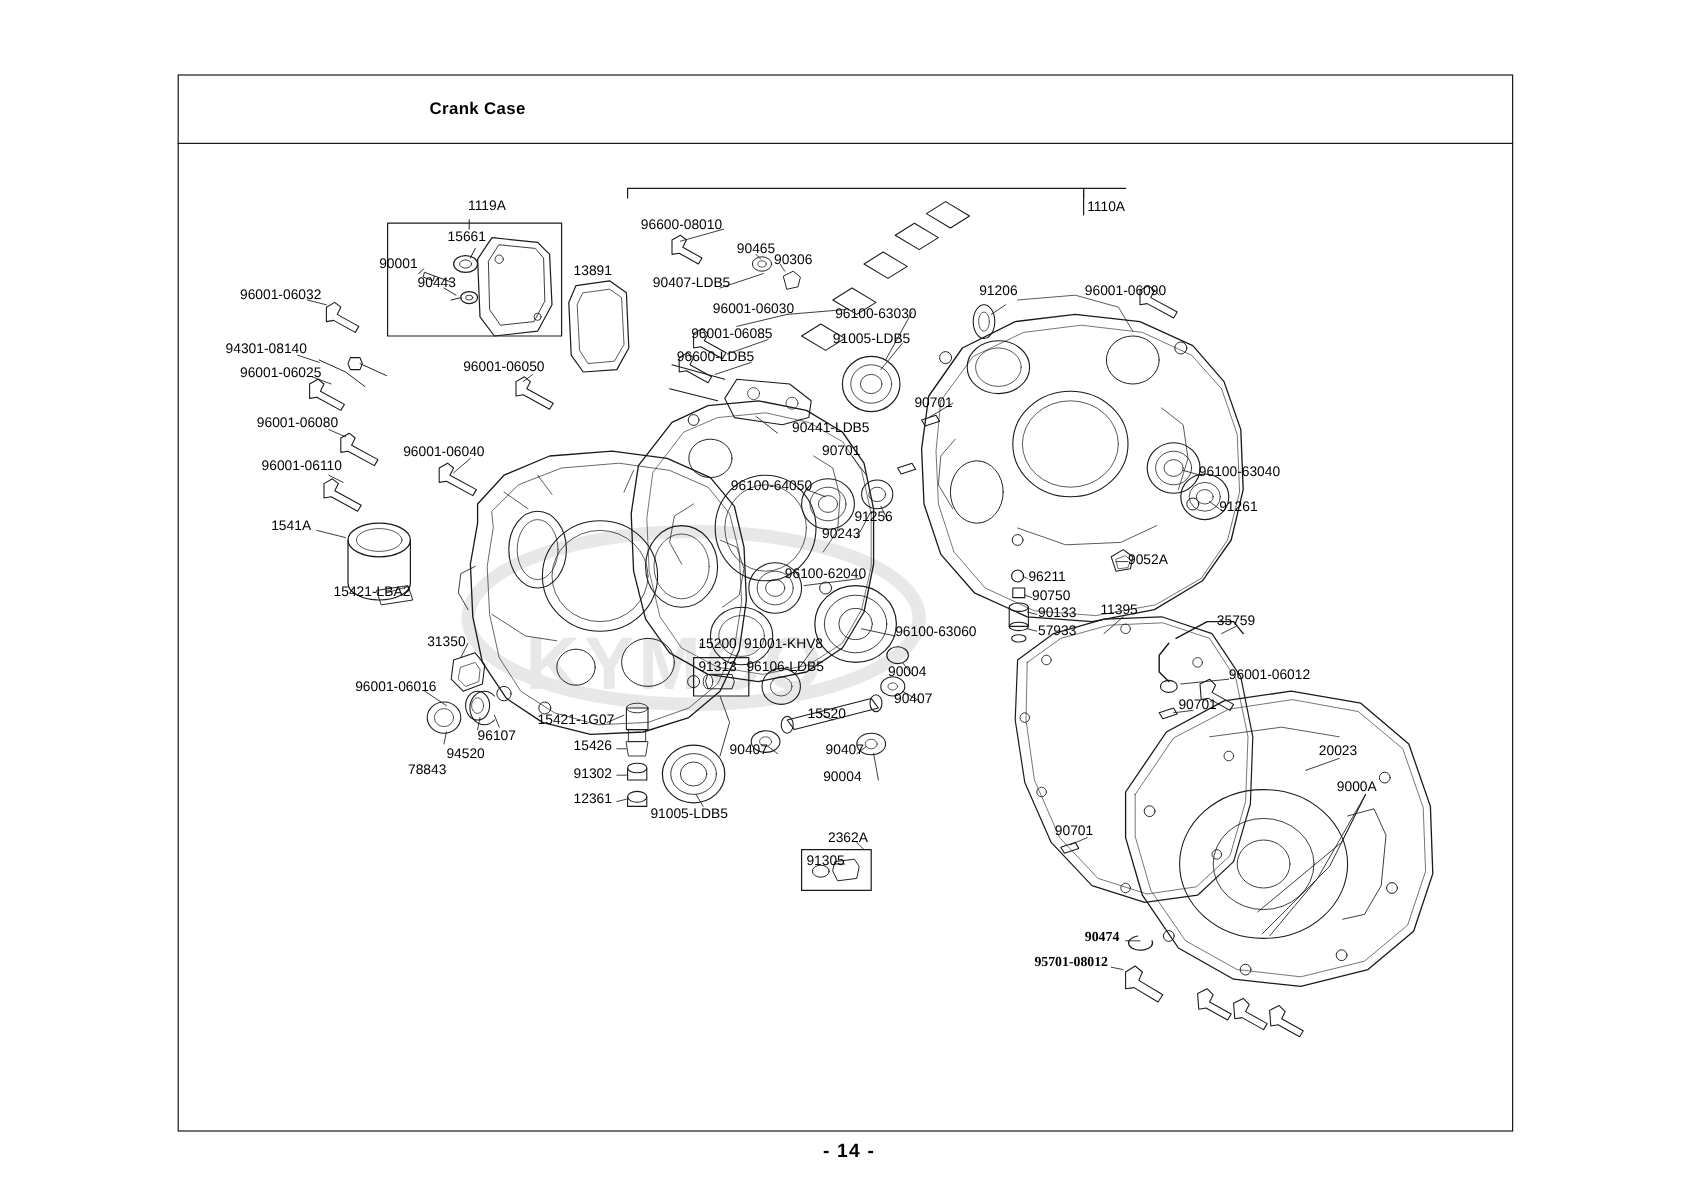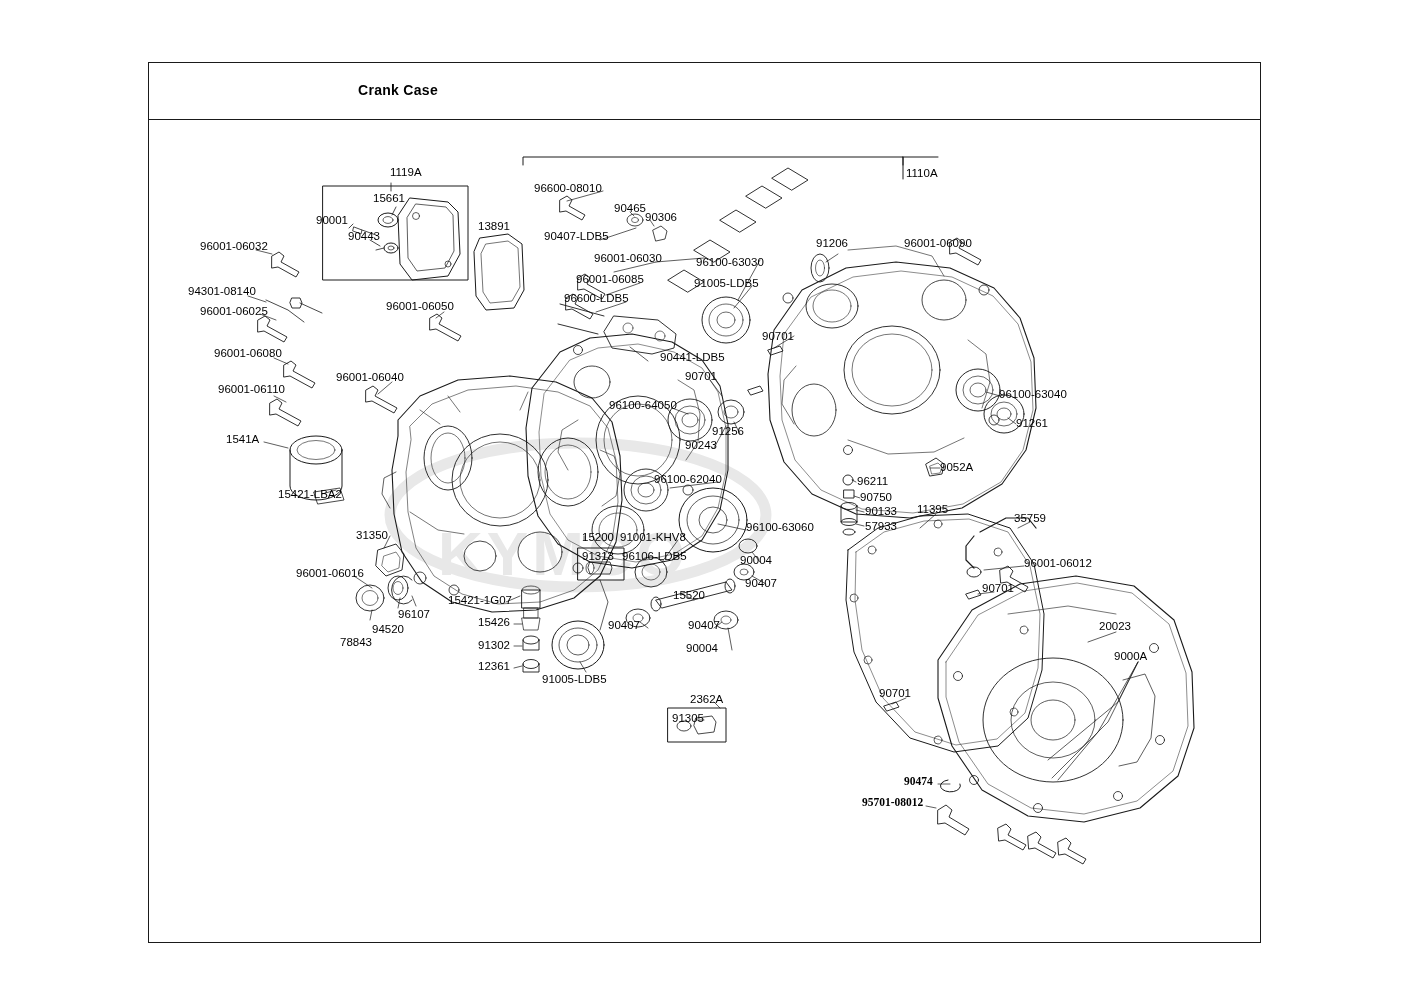--- a/index.html
+++ b/index.html
@@ -527,13 +527,14 @@
     <div class="lbl" style="left:876px; top:437px;">96001-06012</div>
     <div class="lbl" style="left:834px; top:462px;">90701</div>
     <div class="lbl" style="left:951px; top:500px;">20023</div>
     <div class="lbl" style="left:966px; top:530px;">9000A</div>
     <div class="lbl" style="left:731px; top:567px;">90701</div>
     <div class="lbl bold" style="left:756px; top:655px;">90474</div>
     <div class="lbl bold" style="left:714px; top:676px;">95701-08012</div>
 
   </div>
 
+  <div class="page-number">- 14 -</div>
 </div>
 
 </body></html>

